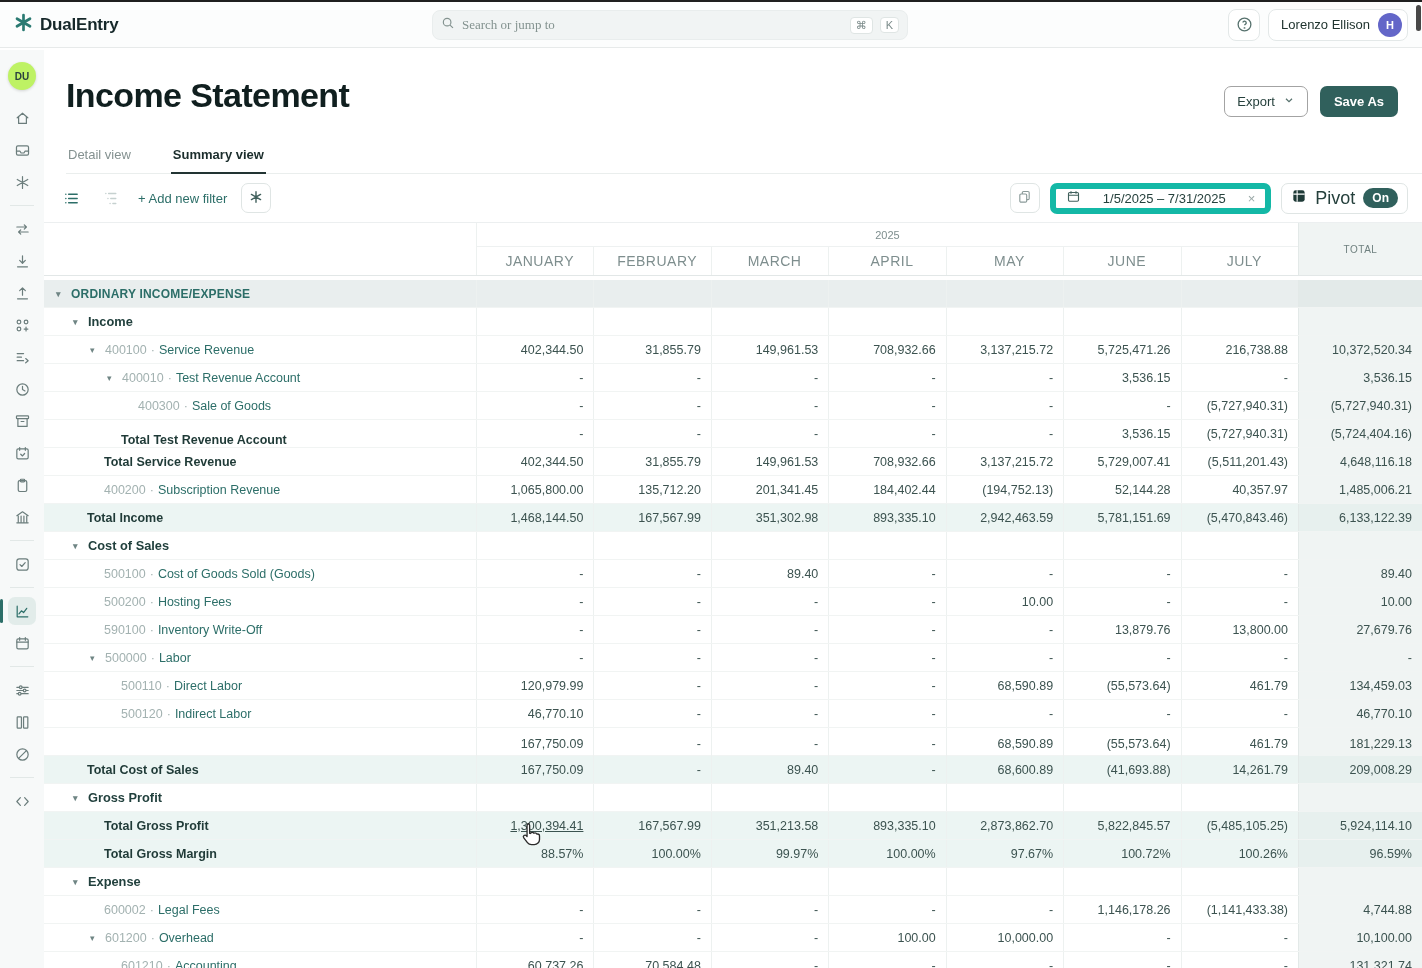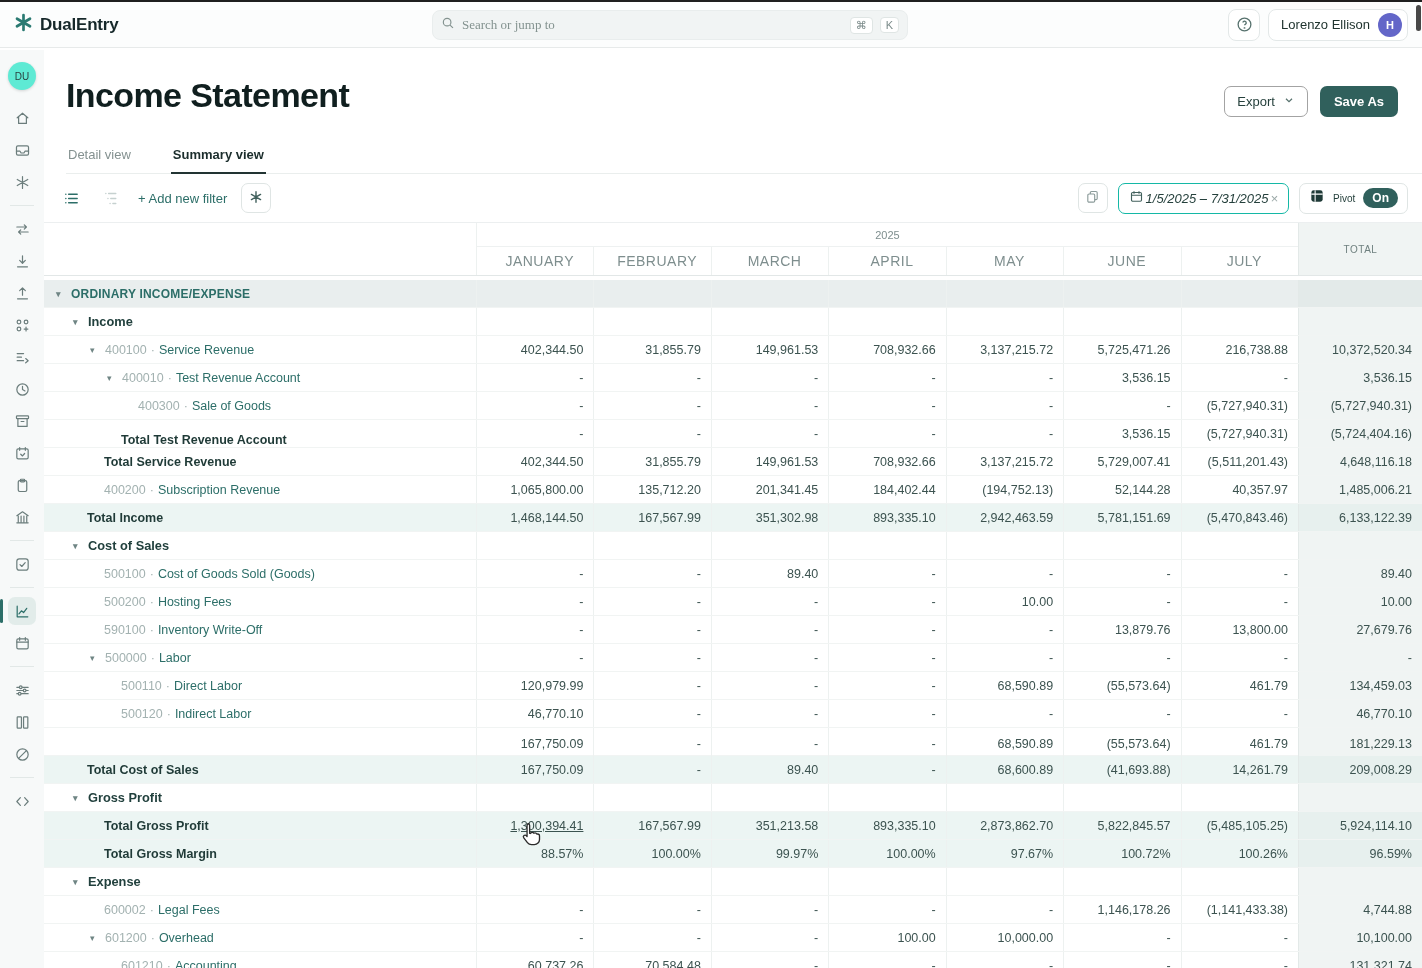--- a/index.html
+++ b/index.html
@@ -32,22 +32,22 @@
   .iconbtn{ width:32px; height:32px; border:1px solid #e3e8e8; border-radius:8px;
     background:#fff; display:flex; align-items:center; justify-content:center; cursor:pointer;}
   .userchip{ height:32px; border:1px solid #e3e8e8; border-radius:8px; background:#fff;
     display:flex; align-items:center; gap:8px; padding:0 5px 0 12px; cursor:pointer;}
   .userchip .uname{ font-size:13px; color:#20342f;}
   .uavatar{ width:24px; height:24px; border-radius:50%; background:#6366c8; color:#fff;
     font-size:11px; font-weight:700; display:flex; align-items:center; justify-content:center;}
   
   .sidebar{ position:absolute; left:0; top:48px; bottom:0; width:44px; background:#f7f9f9;
     display:flex; flex-direction:column; align-items:center; padding-top:12px; gap:4px;}
-  .s-avatar{ width:28px; height:28px; border-radius:50%; background:#5eead4;
-    box-shadow:0 1px 3px rgba(0,0,0,.15); font-size:10px; font-weight:400; color:#2a403f;
+  .s-avatar{ width:28px; height:28px; border-radius:50%; background:#bef264;
+    box-shadow:0 1px 3px rgba(0,0,0,.15); font-size:10px; font-weight:700; color:#2a403f;
     display:flex; align-items:center; justify-content:center; margin-bottom:10px; cursor:pointer;}
   .s-item{ width:28px; height:28px; border-radius:7px; display:flex; align-items:center;
     justify-content:center; color:#6b7d7c; cursor:pointer; position:relative;}
   .s-item.active{ background:#e2ecea; color:var(--teal);}
   .s-item.active::before{ content:""; position:absolute; left:-8px; top:2px; width:3px;
     height:24px; background:var(--teal); border-radius:2px;}
   .s-div{ width:24px; height:1px; background:#e2e8e7; margin:5px 0;}
   .s-item svg, .iconbtn svg{ display:block; }
   
   .main{ position:absolute; left:44px; top:48px; right:0; bottom:0; background:#fff;}
@@ -68,27 +68,27 @@
     background:#223433;}
   
   .toolbar{ height:48px; display:flex; align-items:center; padding:0 14px; gap:14px;}
   .tool-ic{ width:26px; height:26px; display:flex; align-items:center; justify-content:center;
     cursor:pointer; color:var(--teal);}
   .tool-ic.disabled{ color:#c6d1d0; }
   .addfilter{ font-size:13px; color:var(--teal); cursor:pointer; font-weight:500;}
   .sq-btn{ width:30px; height:30px; border:1px solid #dfe5e4; border-radius:7px; background:#fff;
     display:flex; align-items:center; justify-content:center; cursor:pointer; color:#56716d;}
   .tb-group-right{ margin-left:auto; display:flex; align-items:center; gap:10px;}
-  .datebox{ height:31px; border:1px solid #14b8a6; border-radius:7px; display:flex;
-    align-items:center; gap:2px; padding:0 10px; cursor:pointer;font-style:italic;}
+  .datebox{ height:31px; border:6px solid #14b8a6; border-radius:7px; display:flex;
+    align-items:center; gap:22px; padding:0 10px; cursor:pointer;}
   .datebox .dtext{ font-size:13px; color:#25403c; }
   .datebox .dclose{ font-size:13px; color:#9aa8a7; cursor:pointer;}
   .pivotbox{ height:31px; border:1px solid #dfe5e4; border-radius:7px; display:flex;
     align-items:center; gap:8px; padding:0 9px; cursor:pointer;}
-  .pivotbox .plabel{ font-size:10px; color:#25403c;}
+  .pivotbox .plabel{ font-size:18px; color:#25403c;}
   .pill{ background:var(--btn); color:#fff; font-size:12px; font-weight:600;
     border-radius:20px; padding:3px 9px;}
   
   .grid{ width:1378px; }
   .ghead{ display:grid; grid-template-columns:432px repeat(7,1fr) 124px;
     grid-template-rows:24px 28px; border-top:1px solid #eceff0; border-bottom:1px solid #e2e7e7;}
   .gh-corner{ grid-column:1; grid-row:1/3; }
   .gh-year{ grid-column:2/9; grid-row:1; display:flex; align-items:center; justify-content:center;
     font-size:11px; color:var(--muted); border-left:1px solid var(--colline);
     border-bottom:1px solid #eef1f1;}

